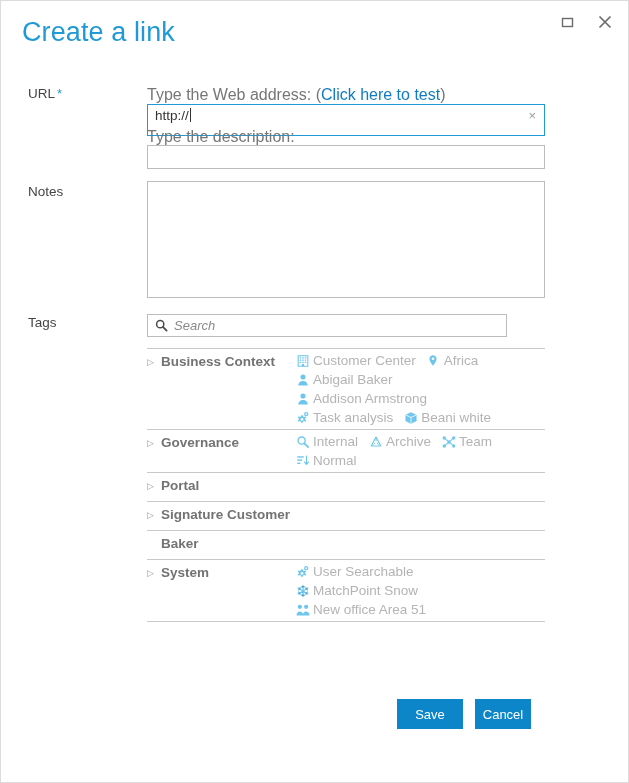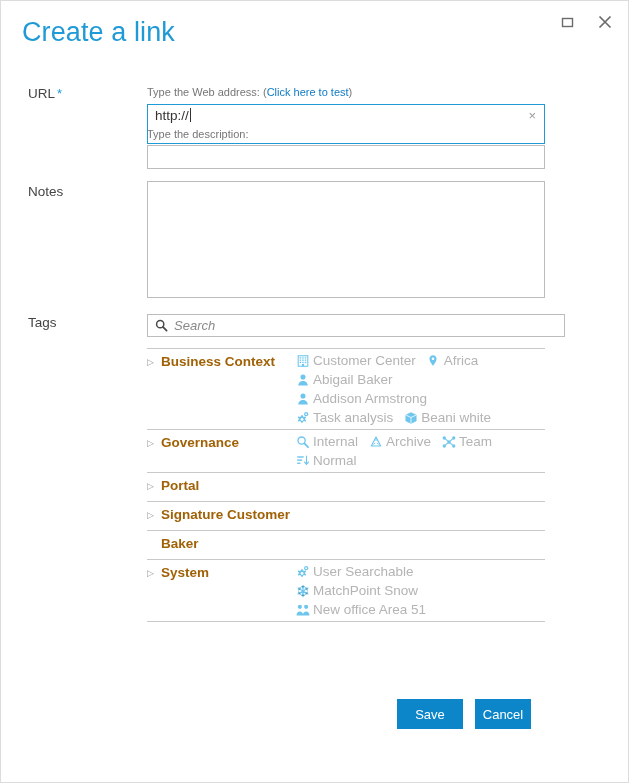--- a/index.html
+++ b/index.html
@@ -67,37 +67,37 @@
   }
   .req-star {
     color: #1f9ad6;
     font-size: 13px;
     margin-left: 2px;
   }
 
   .field-hint {
     position: absolute;
     left: 146px;
-    font-size: 11px;
+    font-size: 16px;
     color: #767676;
     white-space: nowrap;
   }
   .hint-link {
     color: #0f7bc4;
     cursor: pointer;
   }
   .hint-paren { color: #767676; }
 
   
   .url-input-wrap {
     position: absolute;
     left: 146px;
     top: 103px;
     width: 398px;
-    height: 40px;
+    height: 32px;
     box-sizing: border-box;
     border: 1px solid #1f9ad6;
     background: #ffffff;
   }
   .url-text {
     position: absolute;
     left: 7px;
     top: 3px;
     font-size: 13.5px;
     color: #333333;
@@ -141,21 +141,21 @@
     box-sizing: border-box;
     border: 1px solid #bcbcbc;
     background: #ffffff;
   }
 
   
   .search-box {
     position: absolute;
     left: 146px;
     top: 313px;
-    width: 418px;
+    width: 360px;
     height: 23px;
     box-sizing: border-box;
     border: 1px solid #bcbcbc;
     background: #ffffff;
     display: flex;
     align-items: center;
   }
   .search-icon {
     margin-left: 7px;
     margin-right: 6px;
@@ -196,21 +196,21 @@
     padding-top: 4px;
     color: #9a9a9a;
     font-size: 9px;
     line-height: 9px;
     cursor: pointer;
   }
   .sec-arrow.empty { color: transparent; }
   .sec-title {
     font-size: 13.5px;
     font-weight: bold;
-    color: #a16207;
+    color: #737373;
     white-space: nowrap;
     cursor: pointer;
   }
 
   .sec-items {
     flex: 1 1 auto;
     display: flex;
     flex-direction: column;
     gap: 4px;
     padding-top: 0px;

